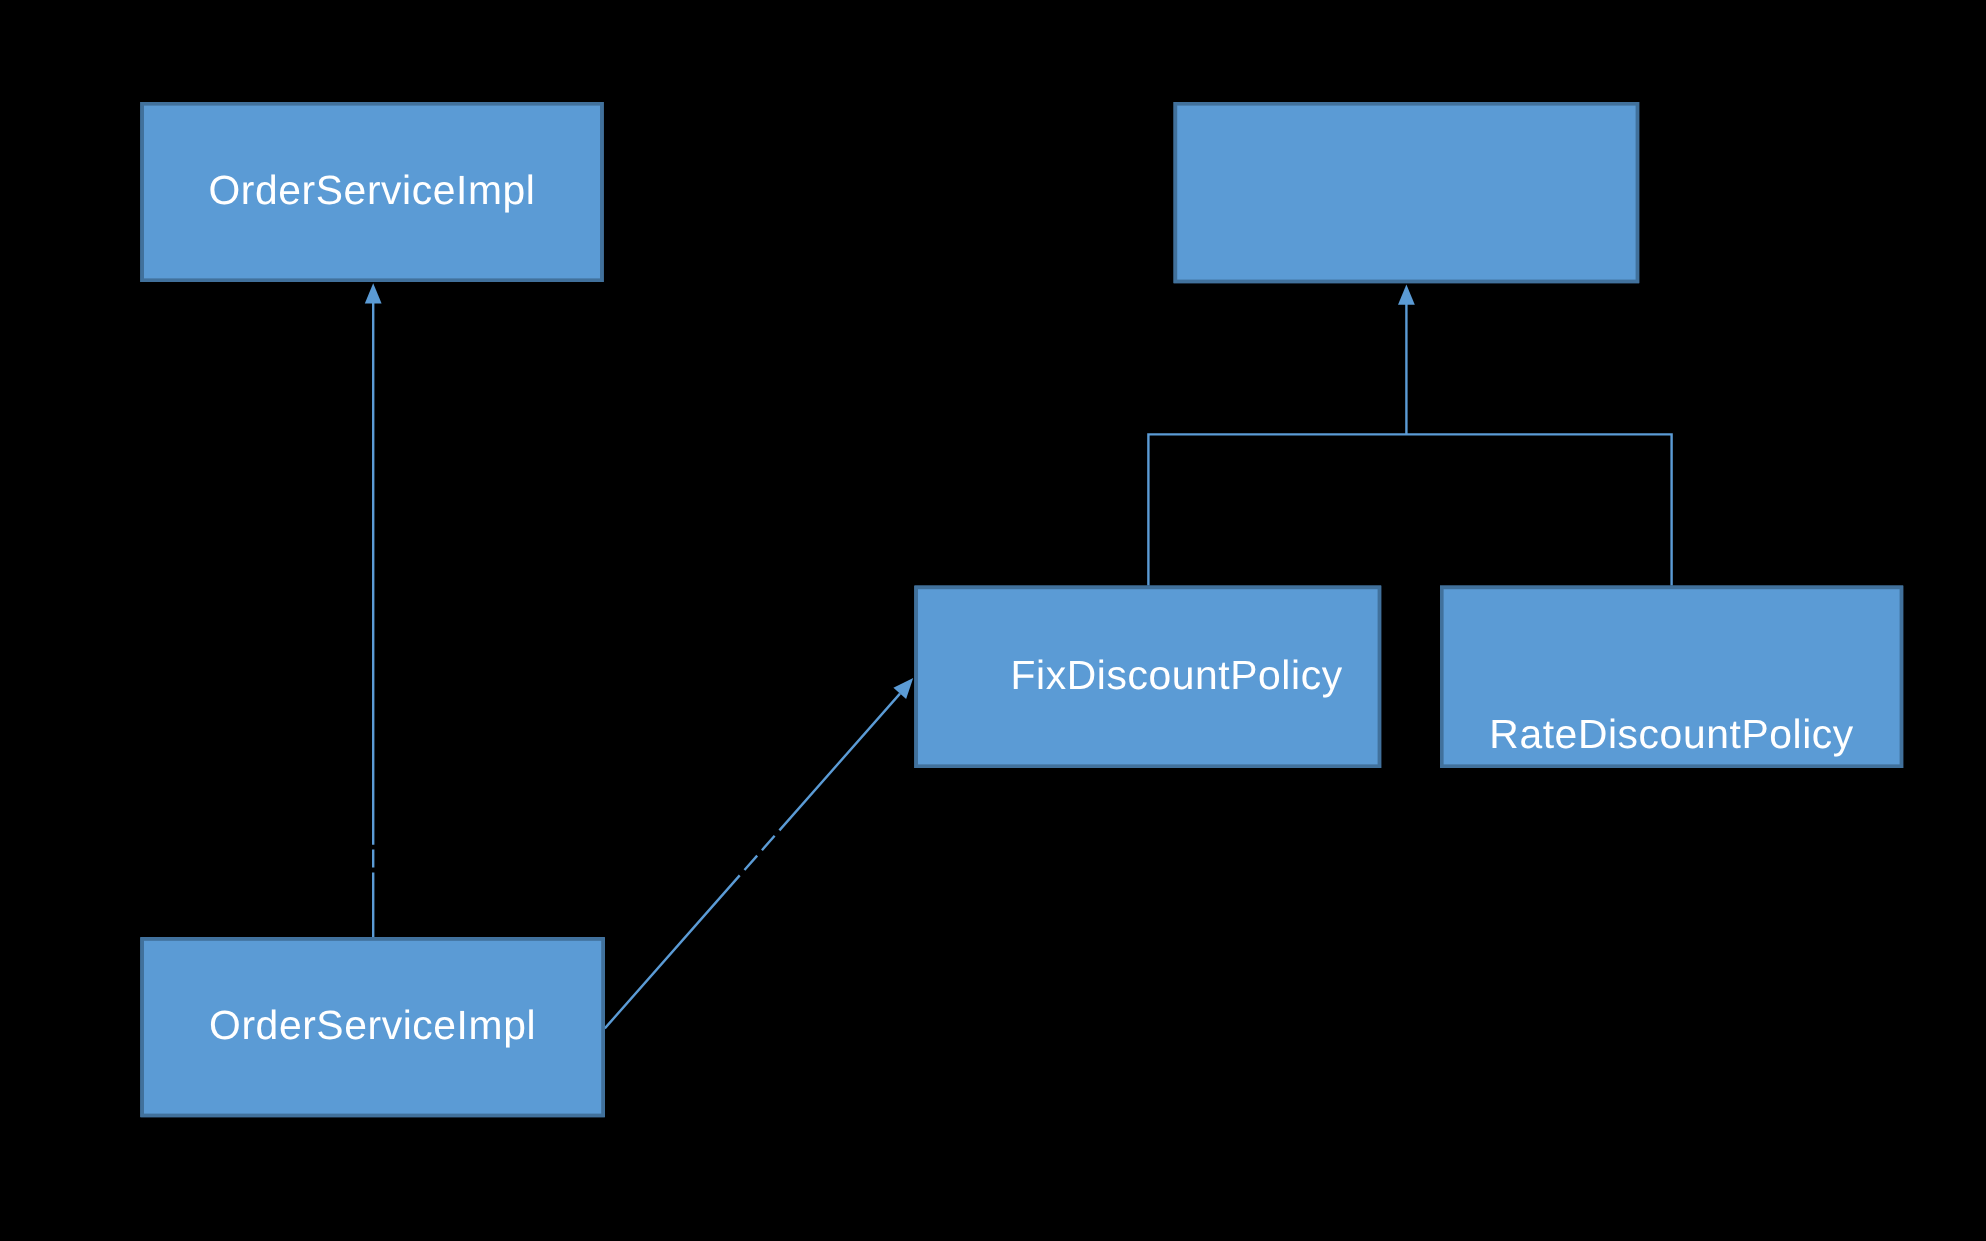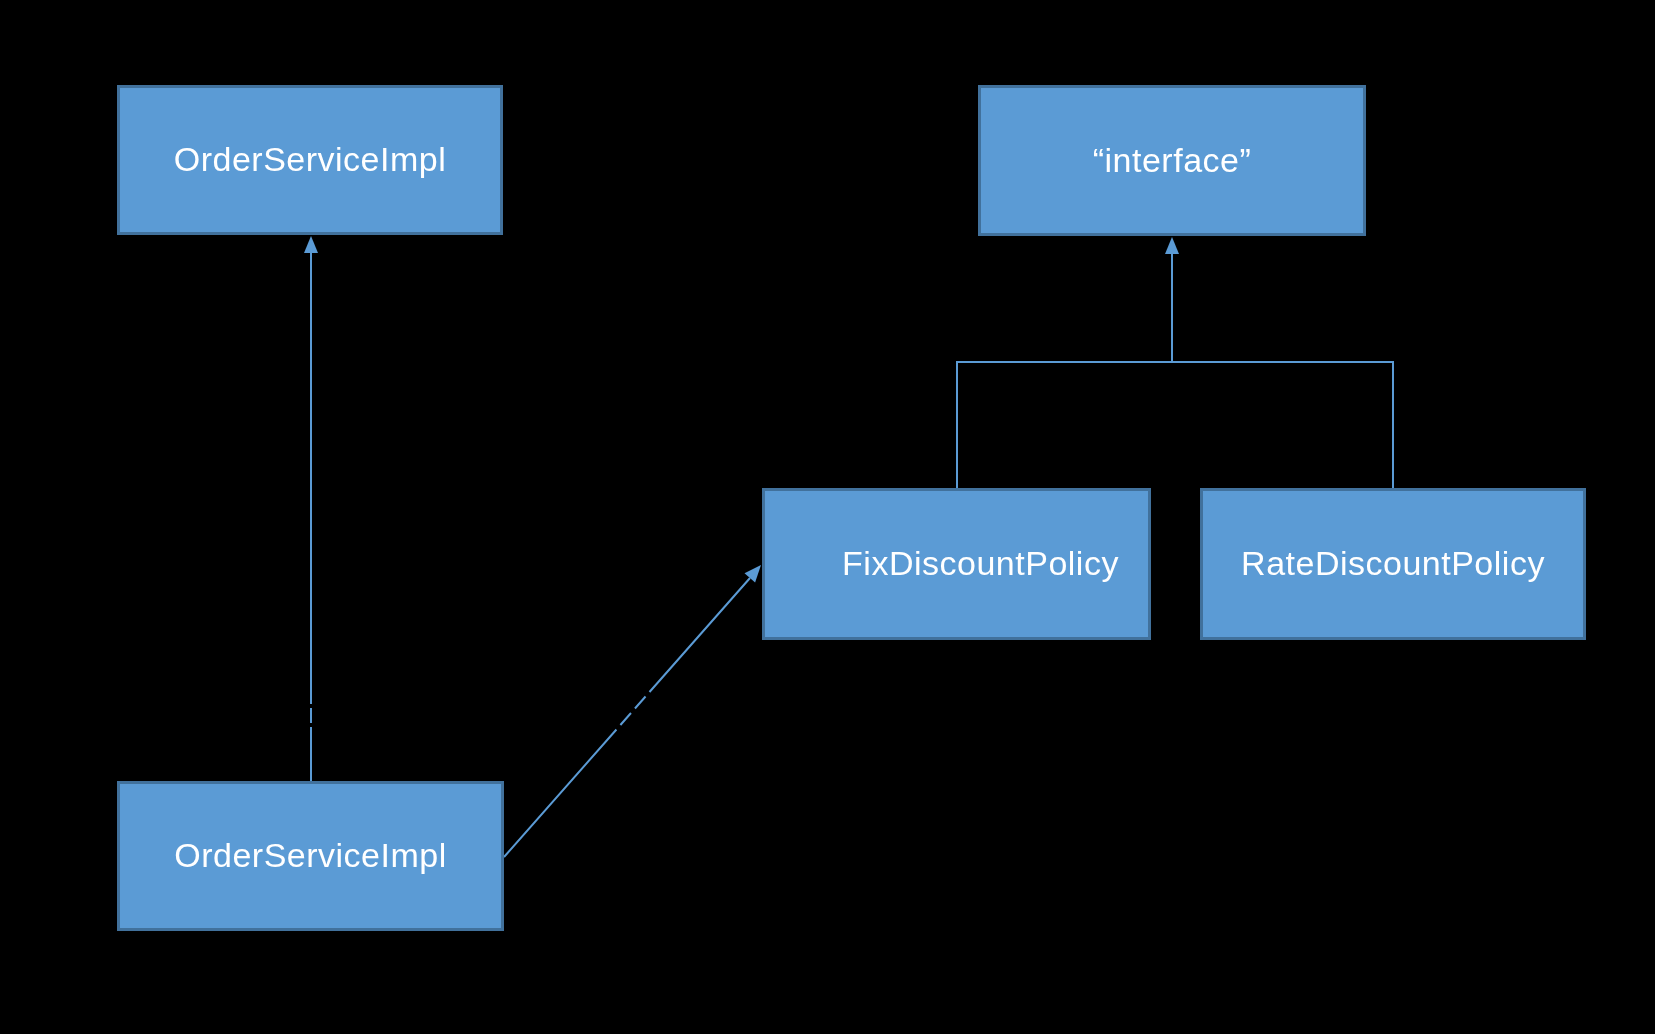--- a/index.html
+++ b/index.html
@@ -29,21 +29,21 @@
     justify-content:center;
     text-align:center;
     font-size:34px;
     font-weight:300;
     letter-spacing:0.5px;
     line-height:1.45;
   }
   .node-order-top   {left:117px; top:85px;  width:386px; height:150px;}
   .node-interface   {left:978px; top:85px;  width:388px; height:151px;}
   .node-fix         {left:762px; top:488px; width:389px; height:152px;padding-left:48px;}
-  .node-rate        {left:1200px;top:488px; width:386px; height:152px;}
+  .node-rate        {left:1200px;top:488px; width:386px; height:152px;justify-content:flex-end;}
   .node-order-bottom{left:117px; top:781px; width:387px; height:150px;}
   svg.wires{position:absolute;left:0;top:0;width:1655px;height:1034px;pointer-events:none;}
   svg.wires .shaft{stroke:var(--connector);stroke-width:2;fill:none;}
   svg.wires .head{fill:var(--connector);stroke:none;}
 </style>
 </head>
 <body>
 
 <div class="stage">
 
@@ -64,21 +64,20 @@
       <path class="shaft" d="M 504 857 L 750 578" stroke-dasharray="170 6 16 6 16 6 9999"></path>
       <polygon class="head" points="761,565 755.1,582.4 744.5,573.2"></polygon>
     </g>
   </svg>
 
   <div class="node node-order-top">
     <span>OrderServiceImpl</span>
   </div>
 
   <div class="node node-interface">
-    <span>“interface”</span>
   </div>
 
   <div class="node node-fix">
     <span>FixDiscountPolicy</span>
   </div>
 
   <div class="node node-rate">
     <span>RateDiscountPolicy</span>
   </div>
 

